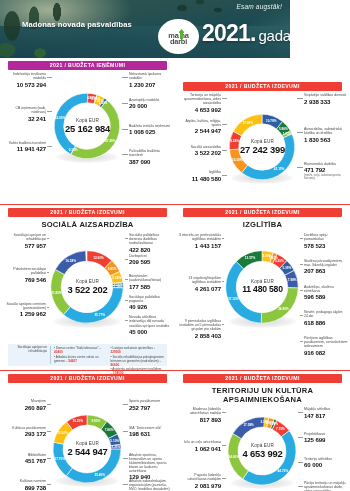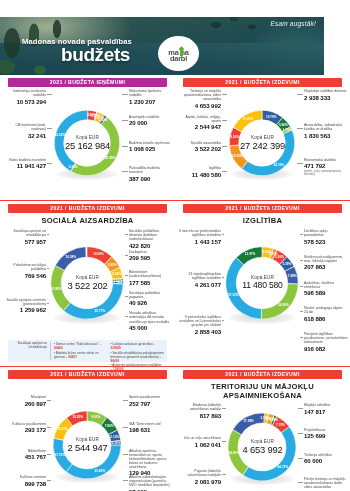--- a/index.html
+++ b/index.html
@@ -6,27 +6,26 @@
   html, body {
     width: 350px; height: 491px;
     font-family: "Liberation Sans", sans-serif;
     background: #ffffff;
     overflow: hidden;
   }
   .page { position: relative; width: 350px; height: 491px; background:#fff; }
 
   
   .banner {
-    position: relative; width: 324px; height: 58px;
+    position: relative; width: 290px; height: 58px;
     background:
       radial-gradient(ellipse 120px 50px at 48px 10px, rgba(255,248,200,.55), rgba(255,248,200,0) 70%),
       radial-gradient(ellipse 90px 70px at 300px 52px, rgba(120,200,170,.35), rgba(0,0,0,0) 70%),
       linear-gradient(170deg, #2e5a55 0%, #29514f 30%, #1d4a52 60%, #16434e 100%);
     overflow: hidden;
-    margin-top: 17px;
   }
   .banner .water {
     position:absolute; left:0; right:0; top:26px; bottom:0;
     background: linear-gradient(185deg, #2c5f63 0%, #204e57 45%, #19434f 100%);
     opacity:.9;
   }
   .banner .trees {
     position:absolute; left:0; top:0; width:150px; height:58px;
     background:
       radial-gradient(ellipse 14px 26px at 12px 26px, #1d3a2a 55%, rgba(29,58,42,0) 60%),
@@ -100,21 +99,21 @@
   .ptitle {
     text-align:center; font-size:7.6px; font-weight:bold; color:#1c1c1c;
     letter-spacing:.25px; line-height:9px;
   }
   .shadow-ell {
     position:absolute; border-radius:50%;
     background: radial-gradient(ellipse at center, rgba(120,120,120,.30) 0%, rgba(150,150,150,.12) 60%, rgba(255,255,255,0) 75%);
   }
   .ctr { position:absolute; text-align:center; width:100%; }
   .ctr-lbl { font-size:4.6px; color:#3b3b3b; letter-spacing:.15px; }
-  .ctr-val { font-size:9.4px; font-weight:normal; color:#111; letter-spacing:-.2px; }
+  .ctr-val { font-size:9.4px; font-weight:bold; color:#111; letter-spacing:-.2px; }
   .ctr-val.sm { font-size:8.6px; }
 
   
   .lab { position:absolute; }
   .lab .t { font-size:3.5px; color:#4a4a4a; line-height:4.1px; }
   .lab .v { font-size:6.1px; font-weight:bold; color:#111; letter-spacing:-.1px; margin-top:.5px; }
   .lab.r { text-align:left; }
   .lab.l { text-align:right; }
   .lab .note { font-size:3px; color:#6a6a6a; line-height:3.4px; margin-top:.5px; }
 
@@ -145,27 +144,30 @@
 <body>
 
 <div class="page">
 
   <div class="banner">
     <div class="water"></div>
     <div class="trees"></div>
     <div class="branch"></div>
     <div class="tagline">Esam augstāk!</div>
     <div class="hdr-sub">Madonas novada pašvaldības</div>
-    <div class="hdr-main">budžets</div>
     <div class="logo">
       <div class="logo-glyph">
         <div class="logo-l1">ma  na</div>
         <div class="logo-tree"></div>
         <div class="logo-l2">darbi</div>
       </div>
+    </div>
+    <div class="year-wrap">
+      <span class="year-num">2021.</span>
+      <span class="year-lbl">gadam</span>
     </div>
   </div>
 
   <div class="grid" id="grid">
       <div class="row">
         <div class="panel" style="width: 175px; height: 125px;">
           <div class="bar magenta" style="position: absolute; left: 8px; right: 8px; top: 3px;">2021 / BUDŽETA IEŅĒMUMI</div>
           <div class="shadow-ell" style="left: 56px; top: 93px; width: 62px; height: 11.76px;"></div>
           <svg width="175" height="125" style="position: absolute; left: 0px; top: 0px;">
             <path d="M87 35.25 A32.75 32.75 0 0 1 96.90479325528057 36.78369703872433 L94.03164712016101 45.83880782138444 A23.25 23.25 0 0 0 87 44.75 Z" fill="#ef3e33" stroke="#ffffff" stroke-width="0.6"></path>
@@ -216,21 +218,21 @@
             <div class="t">Budžeta iestāžu ieņēmumi</div>
             <div class="v">1 008 025</div>
           </div>
           <div class="leader" style="left: 121.75px; top: 70.5px; width: 6.25px;"></div>
           <div class="lab r" style="left: 129px; width: 44px; top: 91.25px;">
             <div class="t">Pašvaldību budžeta transferti</div>
             <div class="v">387 090</div>
           </div>
           <div class="leader" style="left: 121.75px; top: 96.25px; width: 6.25px;"></div>
         </div>
-        <div class="panel" style="width: 175px; height: 125px;">
+        <div class="panel" style="width: 175px; height: 125px; margin-top: 21px;">
           <div class="bar red" style="position: absolute; left: 8px; right: 8px; top: 3px;">2021 / BUDŽETA IZDEVUMI</div>
           <div class="shadow-ell" style="left: 56px; top: 93px; width: 62px; height: 11.76px;"></div>
           <svg width="175" height="125" style="position: absolute; left: 0px; top: 0px;">
             <path d="M87 35.25 A32.75 32.75 0 0 1 107.54086927057429 42.49244838074071 L101.58244917681992 49.89158549167089 A23.25 23.25 0 0 0 87 44.75 Z" fill="#2e5fa3" stroke="#ffffff" stroke-width="0.6"></path>
             <path d="M107.54086927057429 42.49244838074071 A32.75 32.75 0 0 1 115.44768209785076 51.77372860883865 L107.19568271068795 56.48058595894652 A23.25 23.25 0 0 0 101.58244917681992 49.89158549167089 Z" fill="#1a7a3c" stroke="#ffffff" stroke-width="0.6"></path>
             <path d="M115.44768209785076 51.77372860883865 A32.75 32.75 0 0 1 117.04009569649003 54.955646794657795 L108.32617480743185 58.73950497636012 A23.25 23.25 0 0 0 107.19568271068795 56.48058595894652 Z" fill="#8cc63f" stroke="#ffffff" stroke-width="0.6"></path>
             <path d="M117.04009569649003 54.955646794657795 A32.75 32.75 0 0 1 66.71659425795801 93.71275853547607 L72.60033027473355 86.25409575419295 A23.25 23.25 0 0 0 108.32617480743185 58.73950497636012 Z" fill="#29abe2" stroke="#ffffff" stroke-width="0.6"></path>
             <path d="M66.71659425795801 93.71275853547607 A32.75 32.75 0 0 1 54.371259004083626 70.81562799769542 L63.836084636486845 69.9988809449288 A23.25 23.25 0 0 0 72.60033027473355 86.25409575419295 Z" fill="#f7941e" stroke="#ffffff" stroke-width="0.6"></path>
             <path d="M54.371259004083626 70.81562799769542 A32.75 32.75 0 0 1 58.27126747060035 52.27669159323603 L66.60479293714377 56.83765128374772 A23.25 23.25 0 0 0 63.836084636486845 69.9988809449288 Z" fill="#ef3e33" stroke="#ffffff" stroke-width="0.6"></path>
             <path d="M58.27126747060035 52.27669159323603 A32.75 32.75 0 0 1 87.10288699016255 35.25016161463915 L87.0730419090467 44.750114734056794 A23.25 23.25 0 0 0 66.60479293714377 56.83765128374772 Z" fill="#fdc010" stroke="#ffffff" stroke-width="0.6"></path>
@@ -498,21 +500,21 @@
           </div>
           <div class="leader" style="left: 123px; top: 86.5px; width: 5px;"></div>
           <div class="lab r" style="left: 129px; width: 44px; top: 108.25px;">
             <div class="t">Atbalsts sabiedriskajām organizācijām (jauniešu, NVO, biedrībai draudzēm)</div>
             <div class="v">57 005</div>
           </div>
           <div class="leader" style="left: 123px; top: 113.25px; width: 5px;"></div>
         </div>
         <div class="panel" style="width: 175px; height: 143px;">
           <div class="bar red" style="position: absolute; left: 8px; right: 8px; top: 3px;">2021 / BUDŽETA IZDEVUMI</div>
-          <div class="ptitle" style="position: absolute; left: 6px; right: 6px; top: 15px;">TERITORIJU UN MĀJOKĻU APSAIMNIEKOŠANA</div>
+          <div class="ptitle" style="position: absolute; left: 6px; right: 6px; top: 15px;">TERITORIJU UN KULTŪRA APSAIMNIEKOŠANA</div>
           <div class="shadow-ell" style="left: 55px; top: 106px; width: 64px; height: 12.18px;"></div>
           <svg width="175" height="143" style="position: absolute; left: 0px; top: 0px;">
             <path d="M87 46 A34 34 0 0 1 93.74826903332536 46.6764217849604 L91.76348402352377 56.47747420114852 A24 24 0 0 0 87 56 Z" fill="#fdc010" stroke="#ffffff" stroke-width="0.6"></path>
             <path d="M93.74826903332536 46.6764217849604 A34 34 0 0 1 99.25760559089139 48.286420807828264 L95.65242747592333 57.613944099643476 A24 24 0 0 0 91.76348402352377 56.47747420114852 Z" fill="#f7941e" stroke="#ffffff" stroke-width="0.6"></path>
             <path d="M99.25760559089139 48.286420807828264 A34 34 0 0 1 101.78503384288797 49.38296594598592 L97.43649447733267 58.387975961872414 A24 24 0 0 0 95.65242747592333 57.613944099643476 Z" fill="#1a7a3c" stroke="#ffffff" stroke-width="0.6"></path>
             <path d="M101.78503384288797 49.38296594598592 A34 34 0 0 1 114.32972129459334 59.77411722668572 L106.29156797265412 65.72290627766051 A24 24 0 0 0 97.43649447733267 58.387975961872414 Z" fill="#ef3e33" stroke="#ffffff" stroke-width="0.6"></path>
             <path d="M114.32972129459334 59.77411722668572 A34 34 0 0 1 67.73045252258143 108.01222126171918 L73.39796648652806 99.77333265533119 A24 24 0 0 0 106.29156797265412 65.72290627766051 Z" fill="#29abe2" stroke="#ffffff" stroke-width="0.6"></path>
             <path d="M67.73045252258143 108.01222126171918 A34 34 0 0 1 57.83310956095566 62.527378499012116 L66.41160674890988 67.66638482283209 A24 24 0 0 0 73.39796648652806 99.77333265533119 Z" fill="#8cc63f" stroke="#ffffff" stroke-width="0.6"></path>
             <path d="M57.83310956095566 62.527378499012116 A34 34 0 0 1 89.49720046756617 46.091830043118115 L88.76272974181141 56.0648212069069 A24 24 0 0 0 66.41160674890988 67.66638482283209 Z" fill="#3b5ca8" stroke="#ffffff" stroke-width="0.6"></path>
           </svg>

